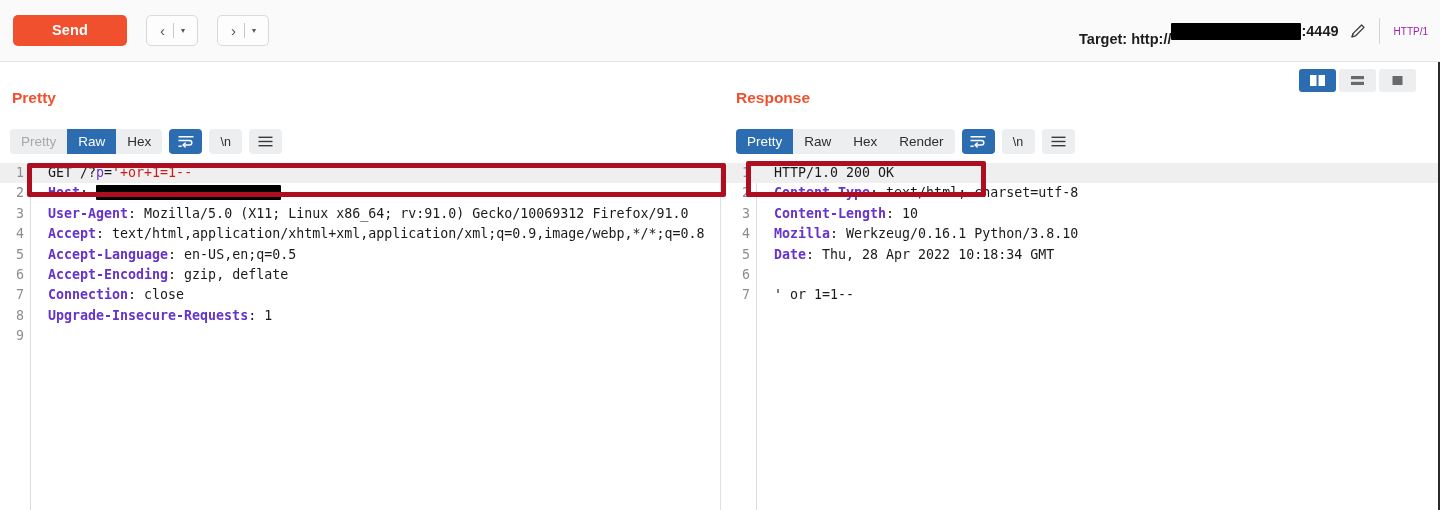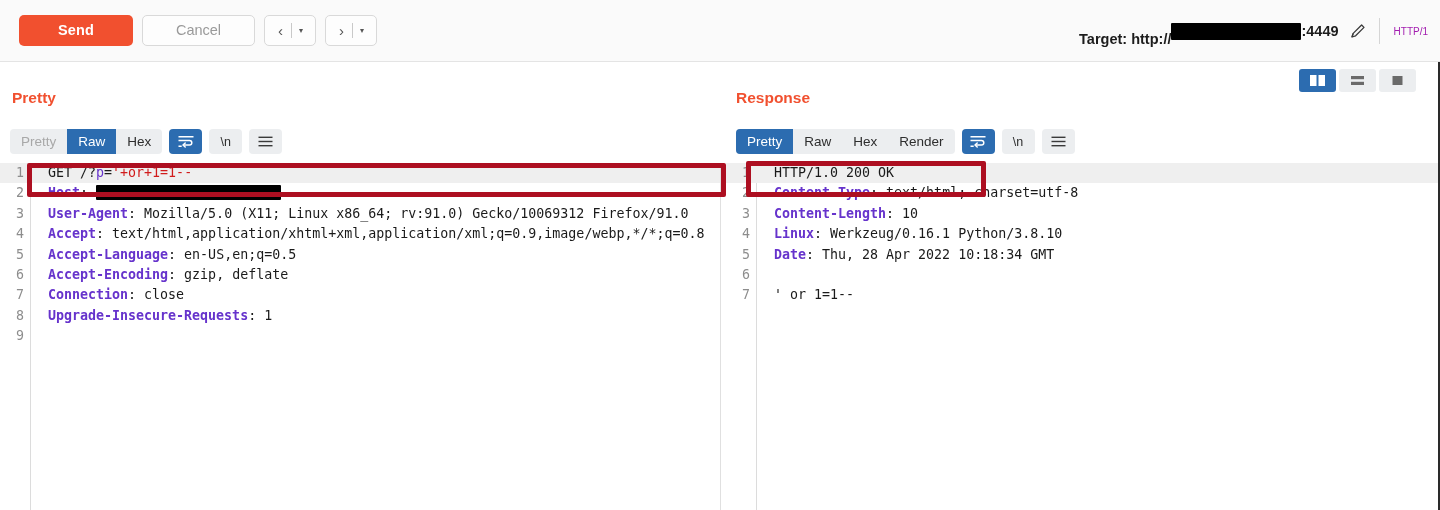--- a/index.html
+++ b/index.html
@@ -12,21 +12,21 @@
     -webkit-font-smoothing:antialiased;
   }
 
   
   .toolbar{
     position:absolute;left:0;top:0;width:1440px;height:62px;
     background:#fafafa;
     border-bottom:1px solid #e4e4e4;
     box-sizing:border-box;
   }
-  .tb-left{position:absolute;left:19px;top:15px;display:flex;align-items:center;gap:9px;}
+  .tb-left{position:absolute;left:13px;top:15px;display:flex;align-items:center;gap:19px;}
   .btn-send{
     width:114px;height:31px;border-radius:5px;
     background:#f1502f;border:none;
     color:#ffffff;font-size:14.5px;font-weight:bold;
     font-family:"Liberation Sans", sans-serif;
     cursor:pointer;line-height:31px;text-align:center;
     letter-spacing:.2px;
   }
   .btn-cancel{
     width:113px;height:31px;border-radius:5px;
@@ -138,21 +138,20 @@
   #anno-request{left:27px;top:163px;width:699px;height:34px;}
   #anno-response{left:746px;top:161px;width:240px;height:36px;}
 </style>
 </head>
 <body>
 
 <div class="toolbar">
 
   <div class="tb-left">
     <div class="btn-send">Send</div>
-    <div class="btn-cancel">Cancel</div>
 
     <div class="btn-nav">
       <span class="nav-arrow">‹</span>
       <span class="nav-sep"></span>
       <span class="nav-caret">▾</span>
     </div>
 
     <div class="btn-nav">
       <span class="nav-arrow">›</span>
       <span class="nav-sep"></span>
@@ -305,21 +304,21 @@
         <div class="crow">
           <span class="lnum">2</span>
           <span class="ctext"><span class="hdr">Content-Type</span><span class="blk">: text/html; charset=utf-8</span></span>
         </div>
         <div class="crow">
           <span class="lnum">3</span>
           <span class="ctext"><span class="hdr">Content-Length</span><span class="blk">: 10</span></span>
         </div>
         <div class="crow">
           <span class="lnum">4</span>
-          <span class="ctext"><span class="hdr">Linux</span><span class="blk">: Werkzeug/0.16.1 Python/3.8.10</span></span>
+          <span class="ctext"><span class="hdr">Mozilla</span><span class="blk">: Werkzeug/0.16.1 Python/3.8.10</span></span>
         </div>
         <div class="crow">
           <span class="lnum">5</span>
           <span class="ctext"><span class="hdr">Date</span><span class="blk">: Thu, 28 Apr 2022 10:18:34 GMT</span></span>
         </div>
         <div class="crow">
           <span class="lnum">6</span>
           <span class="ctext">&nbsp;</span>
         </div>
         <div class="crow">

